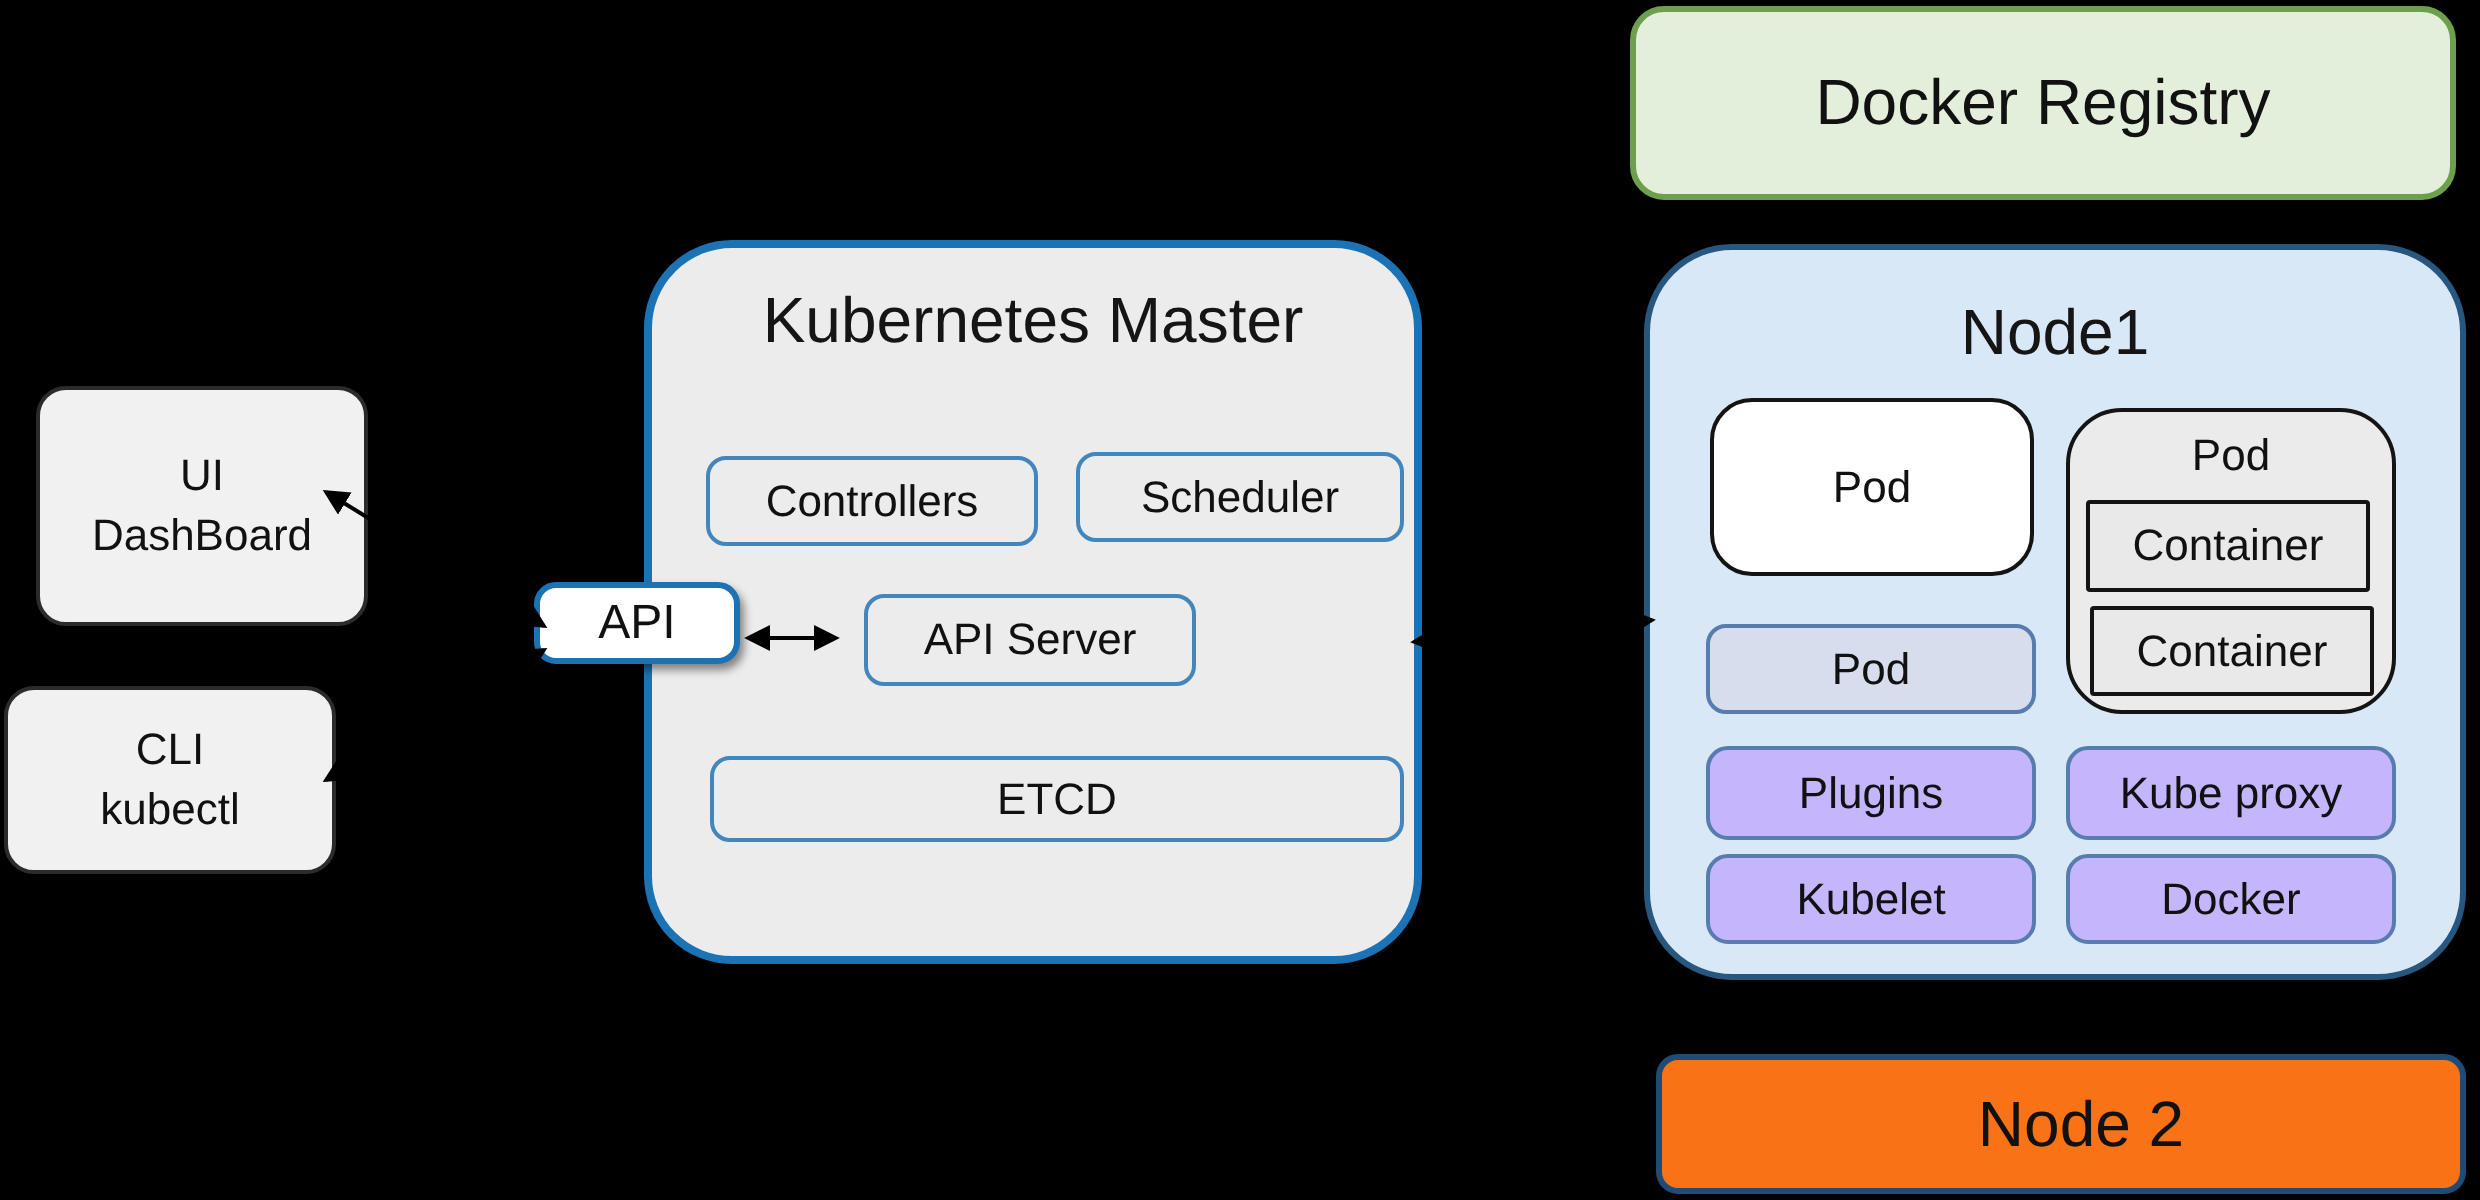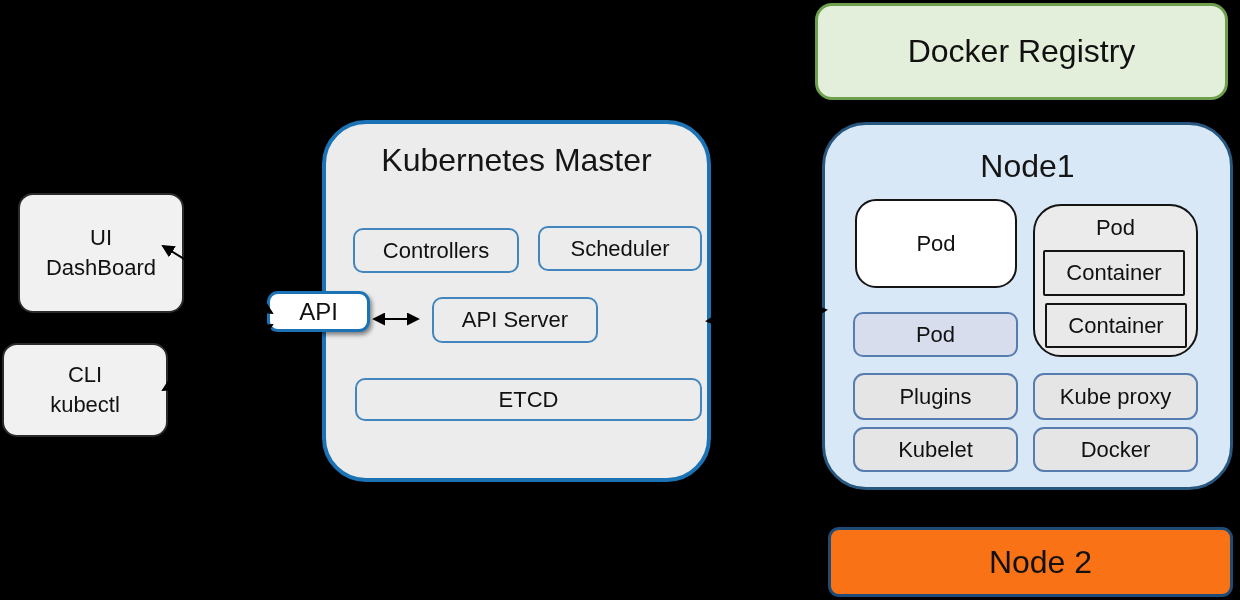--- a/index.html
+++ b/index.html
@@ -106,21 +106,21 @@
     font-size:22px;
   }
   #container-1{left:1043px;top:250px;width:142px;height:46px;}
   #container-2{left:1045px;top:303px;width:142px;height:45px;}
   #pod-blue{
     left:853px;top:312px;width:165px;height:45px;
     background:#d8ddee;border:2px solid #567cb0;border-radius:10px;
     font-size:22px;
   }
   .n-inner{
-    background:#e5e5e5;
+    background:#c4b5fd;
     border:2px solid #567cb0;
     border-radius:11px;
     font-size:22px;
   }
   #plugins{left:853px;top:373px;width:165px;height:47px;}
   #kube-proxy{left:1033px;top:373px;width:165px;height:47px;}
   #kubelet{left:853px;top:427px;width:165px;height:45px;}
   #docker{left:1033px;top:427px;width:165px;height:45px;}
 
   

